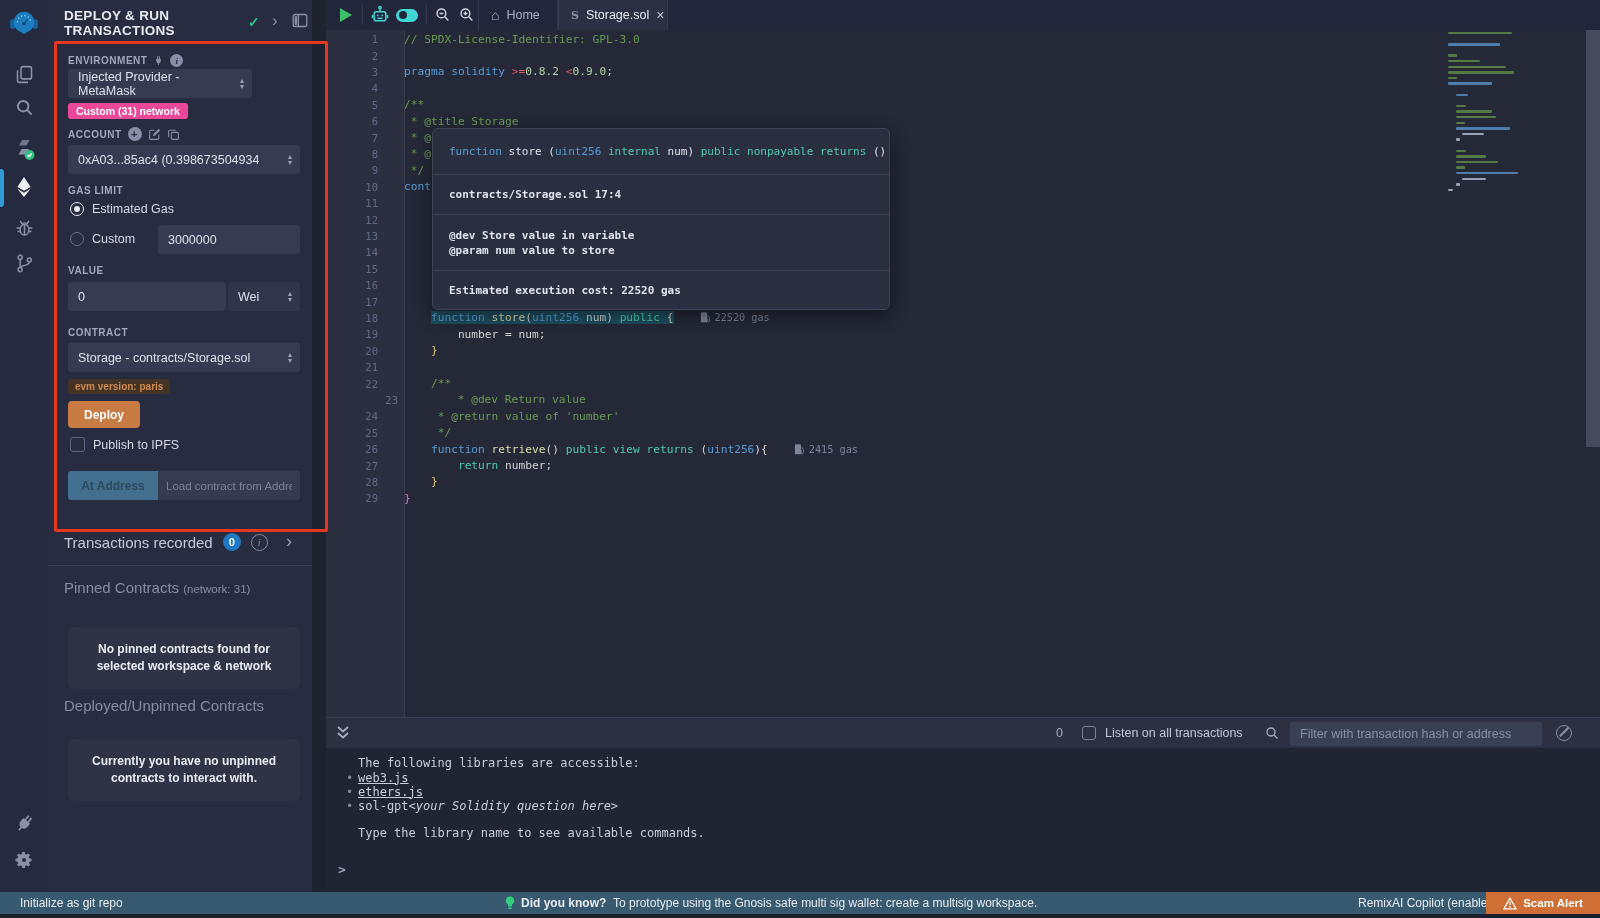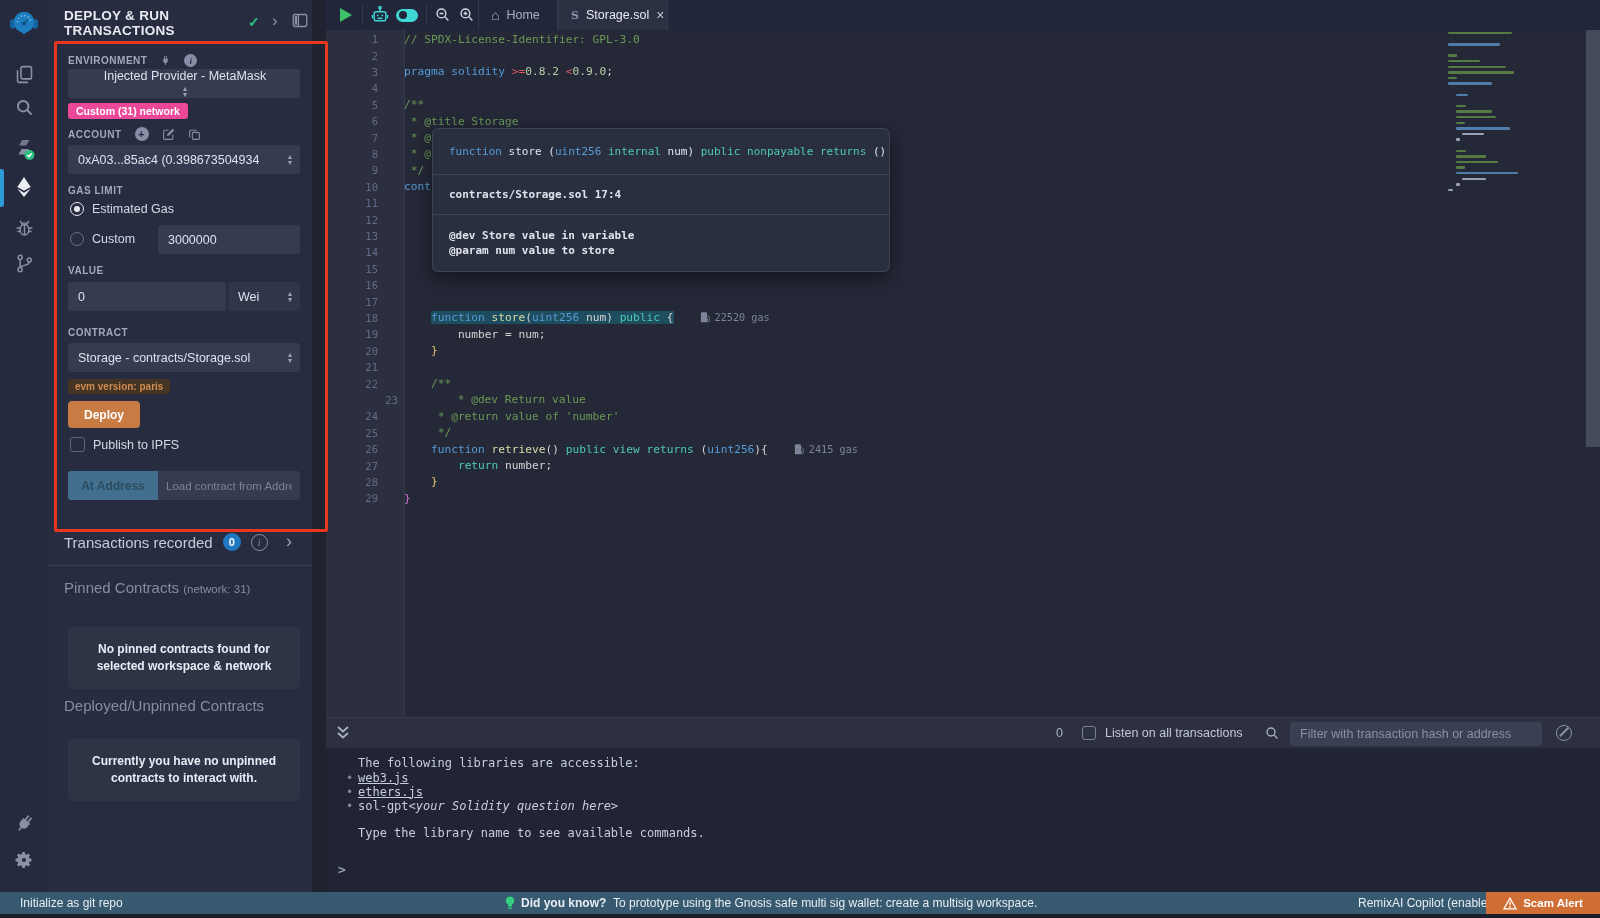--- a/index.html
+++ b/index.html
@@ -8,21 +8,21 @@
        -webkit-font-smoothing:antialiased;}
   .abs{position:absolute;}
   
   #iconbar{left:0;top:0;width:48px;height:892px;background:#262a3e;z-index:5;}
   .ib-icon{position:absolute;left:0;width:48px;height:34px;display:flex;align-items:center;justify-content:center;color:#8a91a7;cursor:pointer;}
   .active-strip{position:absolute;left:0;width:4px;height:38px;background:#2f9bd6;border-radius:0 3px 3px 0;}
   
   #sidepanel{left:48px;top:0;width:264px;height:892px;background:#282c40;z-index:4;}
   #panel-sep{left:312px;top:0;width:14px;height:892px;background:#1f222f;z-index:3;}
   .panel-title{position:absolute;left:16px;top:8px;width:180px;font-size:13.5px;font-weight:bold;color:#e8eaf2;line-height:15px;letter-spacing:.3px;}
-  .lbl{position:absolute;font-size:10px;font-weight:bold;color:#a2a8bd;letter-spacing:.5px;display:flex;align-items:center;gap:13px;}
+  .lbl{position:absolute;font-size:10px;font-weight:bold;color:#a2a8bd;letter-spacing:.5px;display:flex;align-items:center;gap:6px;}
   .select,.inputbox{position:absolute;background:#353b50;border-radius:3px;color:#dde1ec;font-size:12.5px;display:flex;align-items:center;padding:0 8px 0 10px;box-sizing:border-box;}
   .select{justify-content:space-between;cursor:pointer;}
   .stepper{display:flex;flex-direction:column;line-height:6px;font-size:8px;color:#9aa1b5;}
   .net-badge{position:absolute;background:#ec4899;color:#fff;font-size:10.5px;font-weight:bold;padding:2px 8px;border-radius:3px;}
   .evm-badge{position:absolute;background:#453423;color:#cf8c52;font-size:10px;font-weight:bold;padding:2px 7px;border-radius:3px;}
   .radio{width:14px;height:14px;border-radius:50%;border:1.5px solid #6a7188;box-sizing:border-box;flex:none;cursor:pointer;}
   .radio.sel{border-color:#e8eaf0;position:relative;}
   .radio.sel:after{content:"";position:absolute;left:2.5px;top:2.5px;width:6px;height:6px;border-radius:50%;background:#e8eaf0;}
   .row{position:absolute;display:flex;align-items:center;gap:8px;color:#d5d9e6;font-size:12.5px;}
   .checkbox{width:15px;height:15px;border:1.5px solid #5f667e;border-radius:3px;box-sizing:border-box;background:transparent;cursor:pointer;flex:none;}
@@ -174,21 +174,21 @@
       </svg>
     </div>
 
     <div class="lbl" style="left:20px;top:54px;">
       <span>ENVIRONMENT</span>
       <svg width="11" height="11" viewBox="0 0 24 24" fill="#878ea6">
           <path d="M9 2v6H7v5a5 5 0 004 4.9V22h2v-4.1A5 5 0 0017 13V8h-2V2h-2v6h-2V2z"></path>
         </svg>
       <span style="width:13px;height:13px;border-radius:50%;background:#878ea6;color:#282c40;font-size:9px;font-style:italic;font-family:'Liberation Serif',serif;display:flex;align-items:center;justify-content:center;">i</span>
     </div>
-    <div class="select" style="left:20px;top:69px;width:232px;height:29px;flex-direction:column;">
+    <div class="select" style="left:20px;top:69px;width:184px;height:29px;">
       <span>Injected Provider - MetaMask</span>
       <span class="stepper">
           <span>▴</span>
           <span>▾</span>
         </span>
     </div>
     <div class="net-badge" style="left:20px;top:103px;">Custom (31) network</div>
 
     <div class="lbl" style="left:20px;top:127px;">
       <span>ACCOUNT</span>
@@ -463,20 +463,21 @@
     <div class="tt-row" style="height:46px;">
         <pre class="cl" id="tt-sig" style="font-size:11px;"><span class="tok-kw">function </span><span class="tok-wh">store</span><span class="tok-wh"> (</span><span class="tok-kw">uint256</span><span class="tok-wh"> </span><span class="tok-type">internal</span><span class="tok-wh"> </span><span class="tok-wh">num</span><span class="tok-wh">) </span><span class="tok-type">public</span><span class="tok-wh"> </span><span class="tok-type">nonpayable</span><span class="tok-wh"> </span><span class="tok-type">returns</span><span class="tok-wh"> ()</span></pre>
       </div>
     <div class="tt-row tt-bold" style="height:40px;">contracts/Storage.sol 17:4</div>
     <div class="tt-row tt-bold" style="height:56px;align-items:center;">
       <div style="line-height:15px;">
           <div>@dev Store value in variable</div>
           <div>@param num value to store</div>
         </div>
     </div>
+    <div class="tt-row tt-bold" style="height:38px;">Estimated execution cost: 22520 gas</div>
   </div>
 
   <div id="minimap" class="abs">
       <div class="mm-bar mm-g" style="top: 0px; left: 0px; width: 64px;"></div>
       <div class="mm-bar mm-b" style="top: 11.2px; left: 0px; width: 52px;"></div>
       <div class="mm-bar mm-g" style="top: 22.4px; left: 0px; width: 9px;"></div>
       <div class="mm-bar mm-g" style="top: 28px; left: 0px; width: 32px;"></div>
       <div class="mm-bar mm-g" style="top: 33.6px; left: 0px; width: 58px;"></div>
       <div class="mm-bar mm-g" style="top: 39.2px; left: 0px; width: 66px;"></div>
       <div class="mm-bar mm-g" style="top: 44.8px; left: 0px; width: 9px;"></div>

